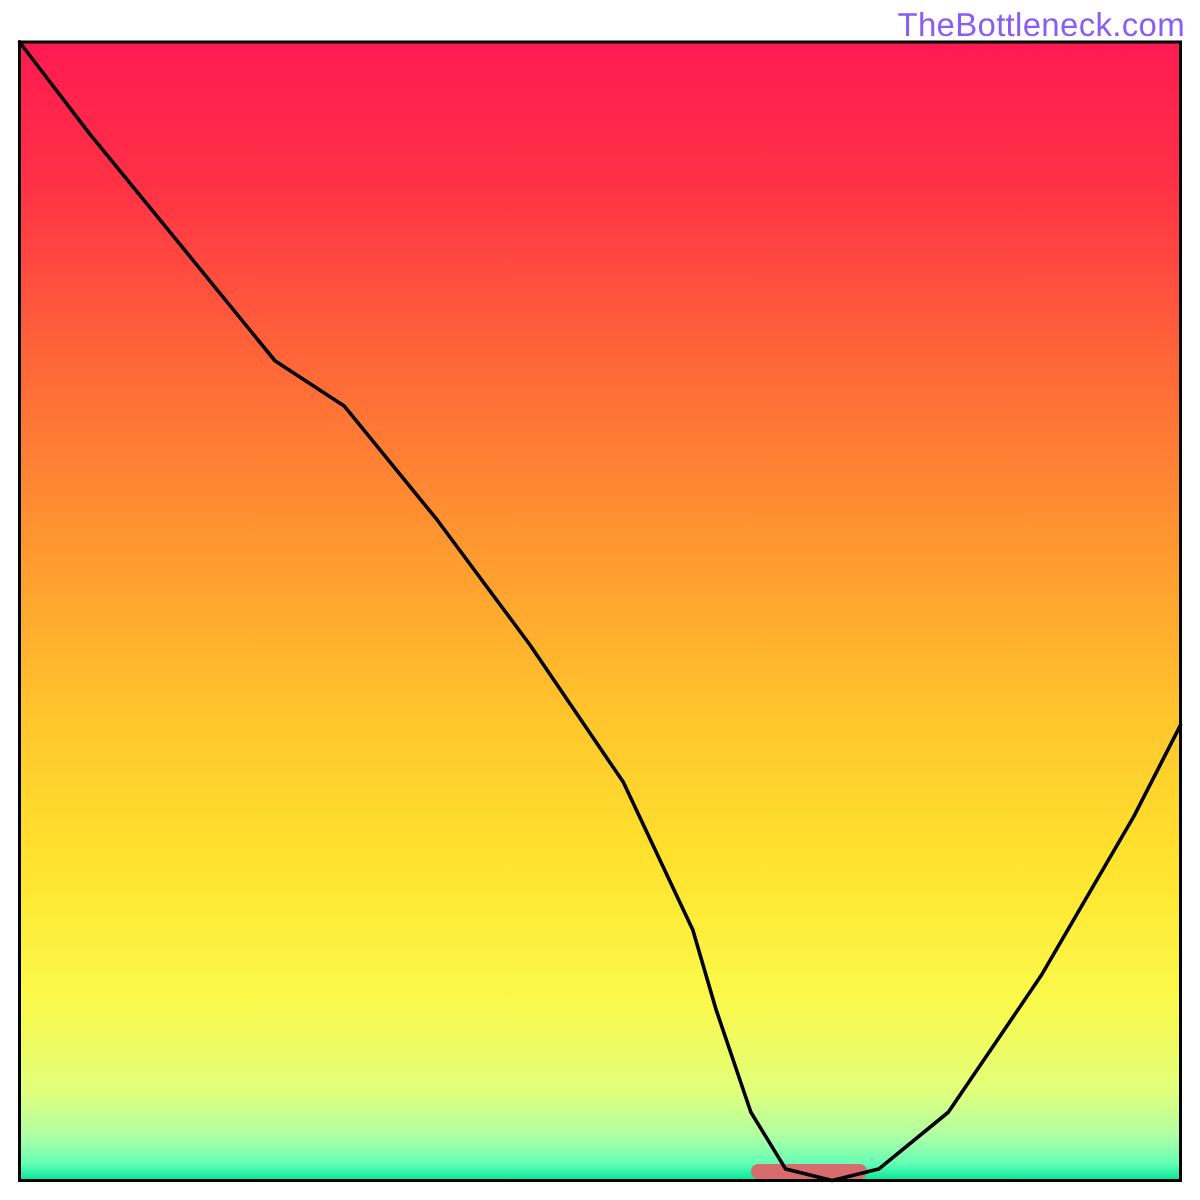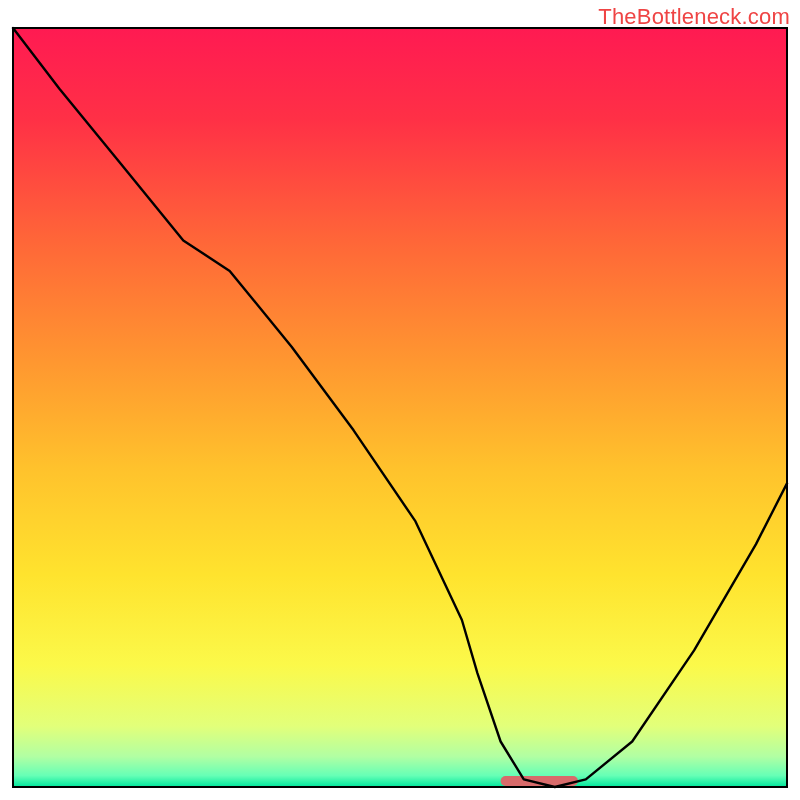--- a/index.html
+++ b/index.html
@@ -14,21 +14,21 @@
   .wrapper {
     position: relative;
     width: 800px;
     height: 800px;
   }
   .watermark {
     position: absolute;
     top: 4px;
     right: 10px;
     font-size: 22px;
-    color: #ef4444;
+    color: #8b5cf6;
     letter-spacing: 0.2px;
     font-weight: 500;
     z-index: 10;
   }
   svg {
     display: block;
   }
 </style>
 </head>
 <body>

